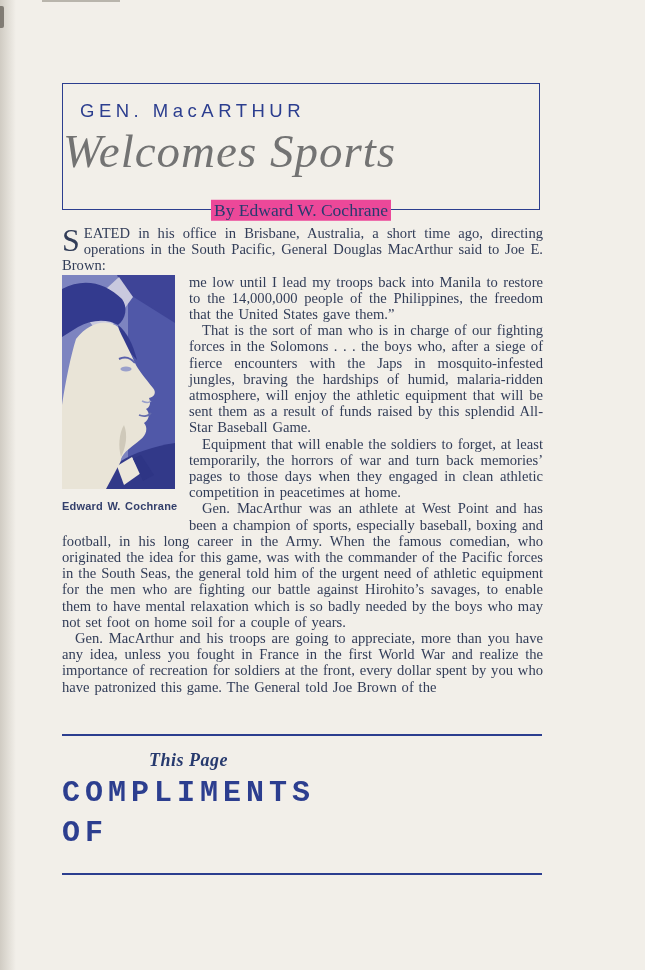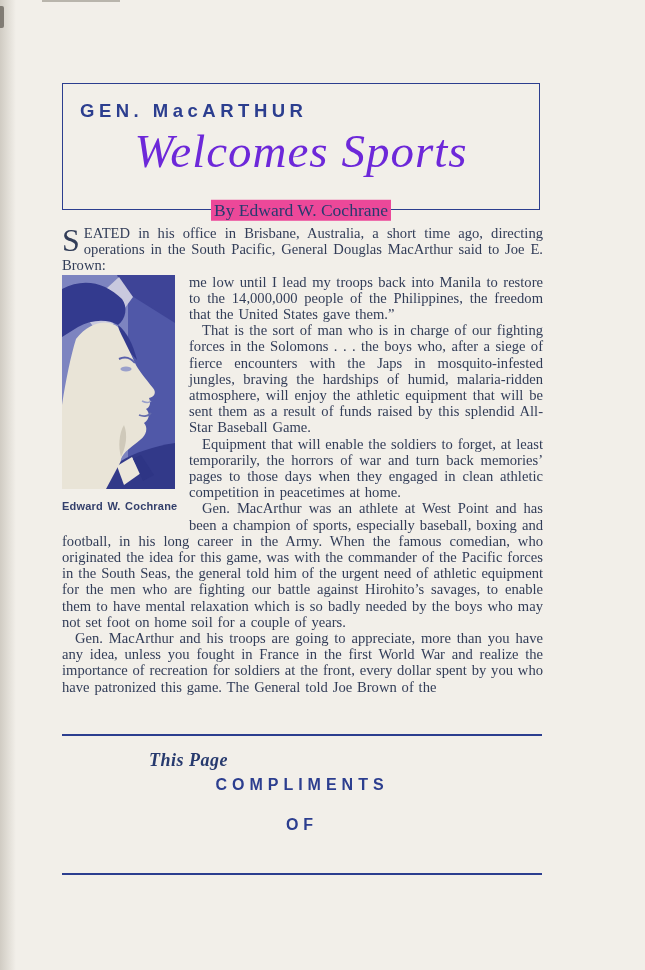--- a/index.html
+++ b/index.html
@@ -26,27 +26,27 @@
 
   
   .header-box{
     position:absolute;left:62px;top:83px;width:478px;height:127px;
     border:1.6px solid #2c3e8f;
     box-sizing:border-box;
   }
   .kicker{
     position:absolute;left:17px;top:16px;
     font-family:"Liberation Sans", sans-serif;
-    font-weight:bold;font-size:18.5px;letter-spacing:4.5px;
+    font-weight:normal;font-size:18.5px;letter-spacing:4.5px;
     color:#2c3e8f;white-space:nowrap;
   }
   .main-title{
-    position:absolute;left:0;right:0;top:40px;text-align:center;
+    position:absolute;left:0;right:0;top:40px;text-align:left;
     font-family:"Liberation Serif", serif;font-style:italic;
-    font-size:47px;color:#6d28d9;letter-spacing:1px;white-space:nowrap;
+    font-size:47px;color:#737373;letter-spacing:1px;white-space:nowrap;
   }
   .byline{
     position:absolute;left:50%;bottom:0;transform:translate(-50%,56%);
     background:#ec4899;padding:0 3px;
     font-size:17.5px;color:#273a6e;white-space:nowrap;
   }
 
   
   .article{
     position:absolute;left:62px;top:225px;width:481px;
@@ -82,23 +82,23 @@
     border-top:2.5px solid #2c3e8f;border-bottom:2.5px solid #2c3e8f;
     box-sizing:border-box;
   }
   .sponsor-eyebrow{
     position:absolute;left:46px;top:14px;
     font-style:italic;font-weight:bold;font-size:18px;color:#273a6e;
     letter-spacing:.5px;
     margin-left:41px;
   }
   .sponsor-line{
-    position:absolute;left:0;right:0;text-align:center;
-    font-family:Liberation Sans, sans-serif;font-weight:bold;
-    color:#2c3e8f;letter-spacing:5px;font-size:16px;white-space:nowrap;
+    position:absolute;left:0;right:0;
+    font-family:Liberation Mono, monospace;font-weight:bold;
+    color:#2c3e8f;letter-spacing:5px;font-size:30px;white-space:nowrap;
   }
   .sponsor-line1{top:40px;}
   .sponsor-line2{top:80px;}
   .sponsor-line3{top:104px;}
 </style>
 </head>
 <body>
 
 <div class="page">
 

